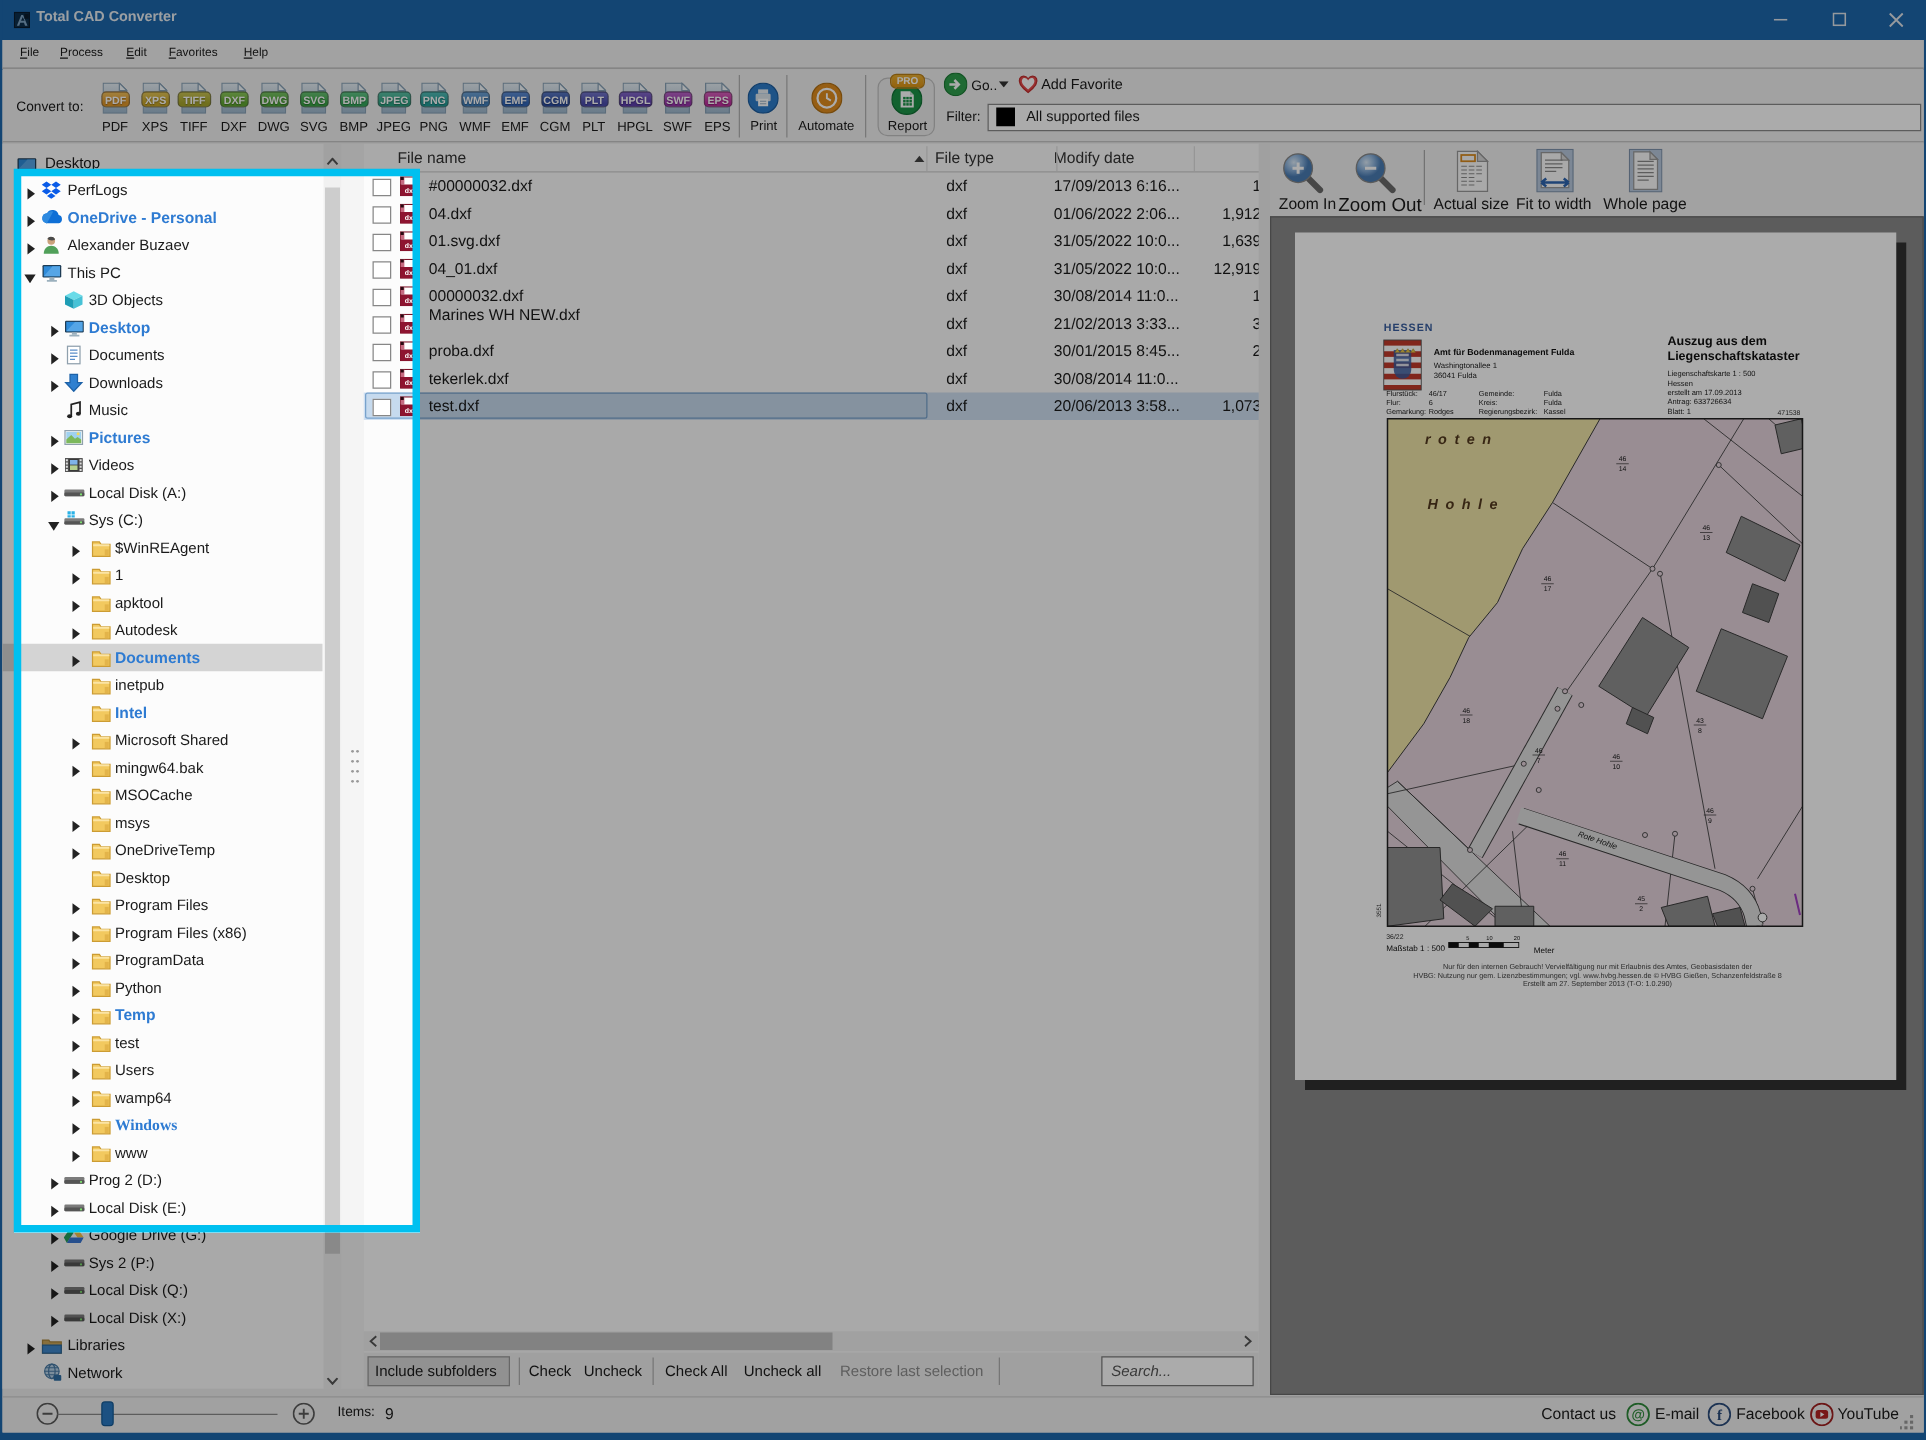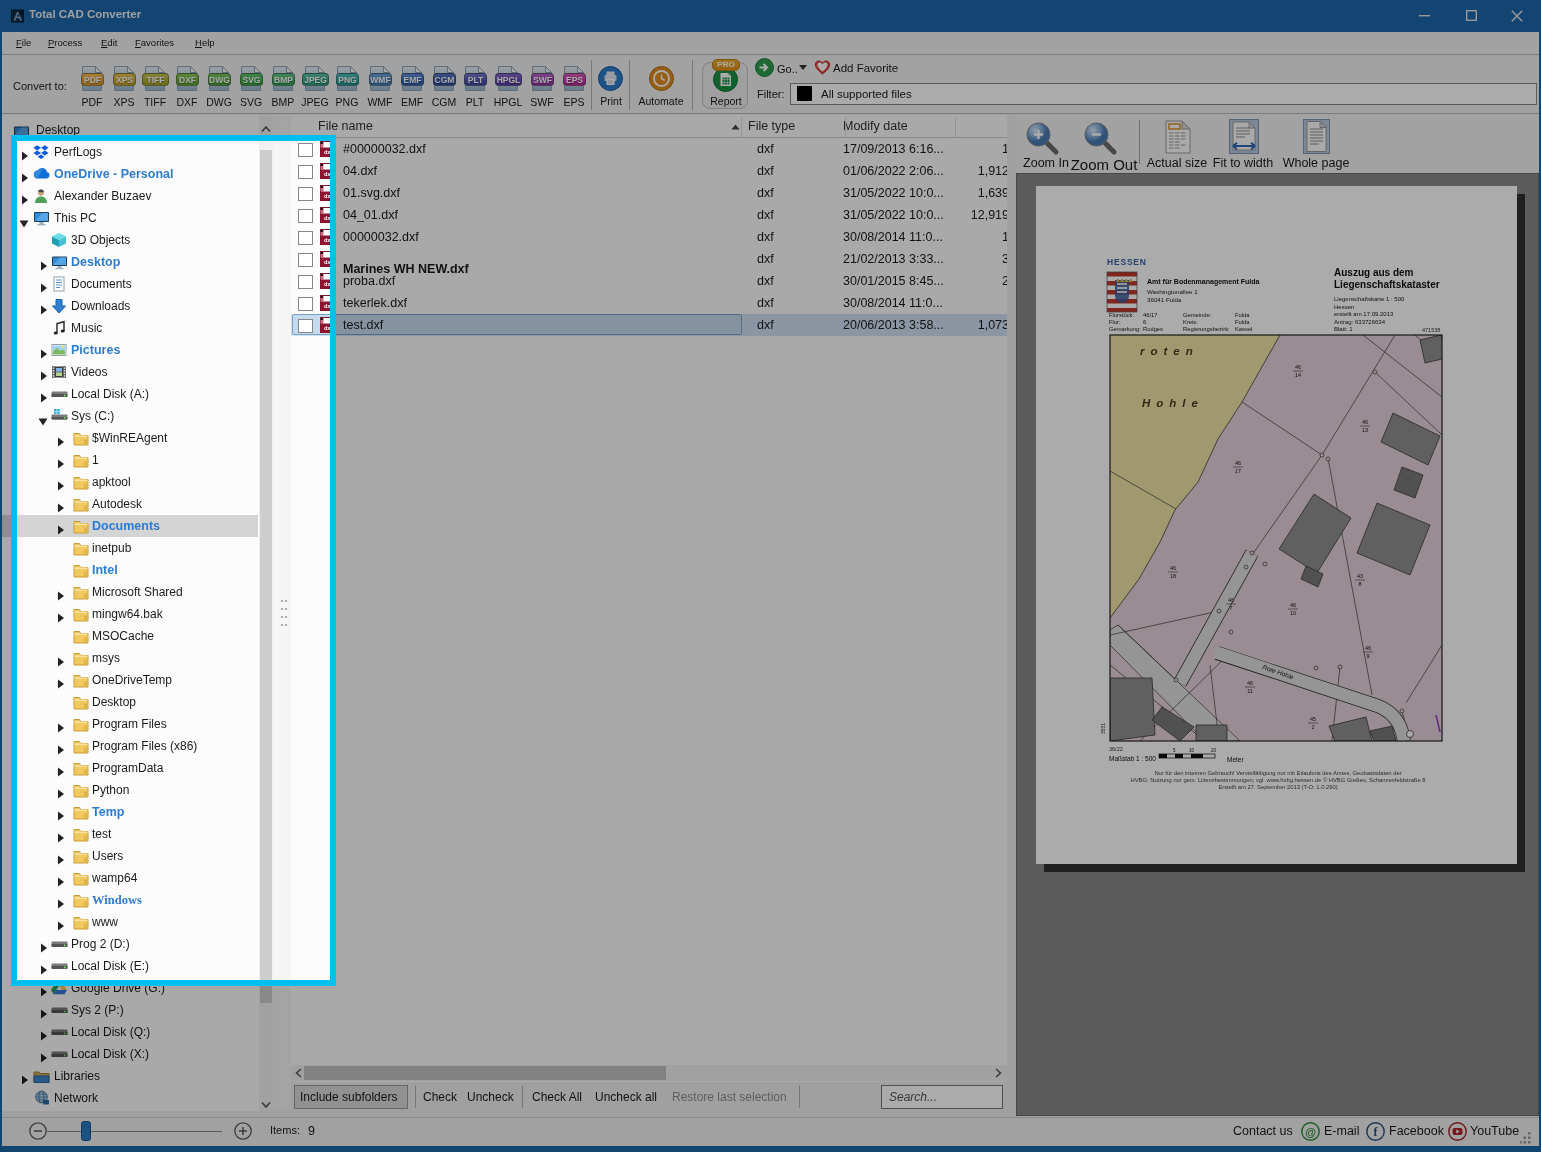--- a/index.html
+++ b/index.html
@@ -794,21 +794,21 @@
     <span style="display:block;text-align:right;margin-right:-2px;">1</span>
   </div>
 <div class="abs" style="left:298px;top:253px;width:15px;height:14px;background:#fff;border:1.5px solid #878787;"></div>
 <div class="abs" style="left:320px;top:251px;"><svg width="15" height="16">
       <rect x="0.5" y="0.5" width="14" height="15" fill="#fff" stroke="#7e1228"></rect>
       <path d="M0.5 0.5 h3 v6 h-3z" fill="#c66a80"></path>
       <path d="M0.5 6.5 h14 v9 h-14z" fill="#8e1430"></path>
       <rect x="0.5" y="0.5" width="2.5" height="2.5" fill="#2a0a12"></rect>
       <text x="8" y="13" font-size="5.5" font-weight="bold" fill="#fff" text-anchor="middle" font-family="Liberation Sans">dxf</text>
     </svg></div>
-<div class="txt fl" style="left:343px;top:262px;font-weight:bold;">Marines WH NEW.dxf</div>
+<div class="txt fl" style="left:343px;top:245px;">Marines WH NEW.dxf</div>
 <div class="txt fl" style="left:757px;top:251.5px;">dxf</div>
 <div class="txt" style="left:843px;top:251.5px;font-size:12.5px;">21/02/2013 3:33...</div>
 <div class="txt fl" style="left:900px;top:251.5px;width:107px;overflow:hidden;">
     <span style="display:block;text-align:right;margin-right:-2px;">3</span>
   </div>
 <div class="abs" style="left:298px;top:275px;width:15px;height:14px;background:#fff;border:1.5px solid #878787;"></div>
 <div class="abs" style="left:320px;top:273px;"><svg width="15" height="16">
       <rect x="0.5" y="0.5" width="14" height="15" fill="#fff" stroke="#7e1228"></rect>
       <path d="M0.5 0.5 h3 v6 h-3z" fill="#c66a80"></path>
       <path d="M0.5 6.5 h14 v9 h-14z" fill="#8e1430"></path>

